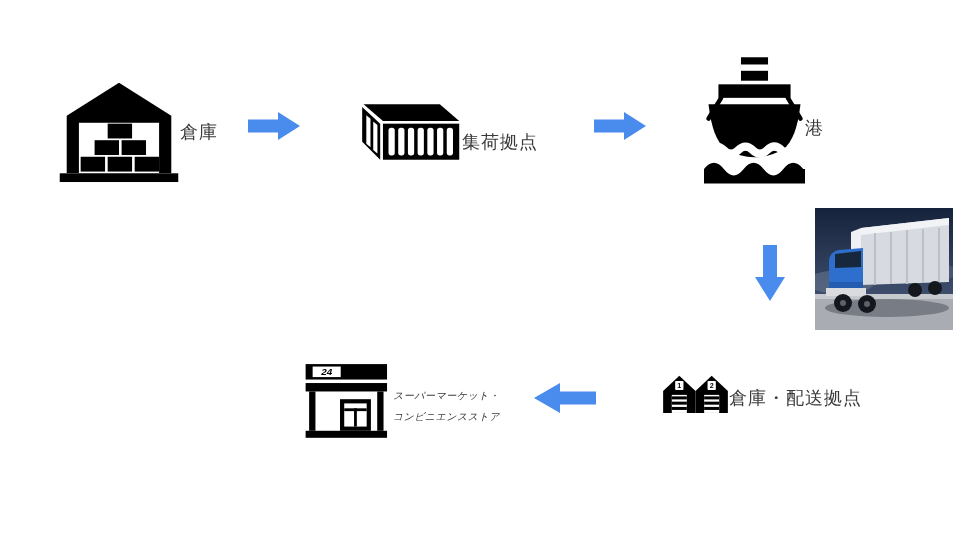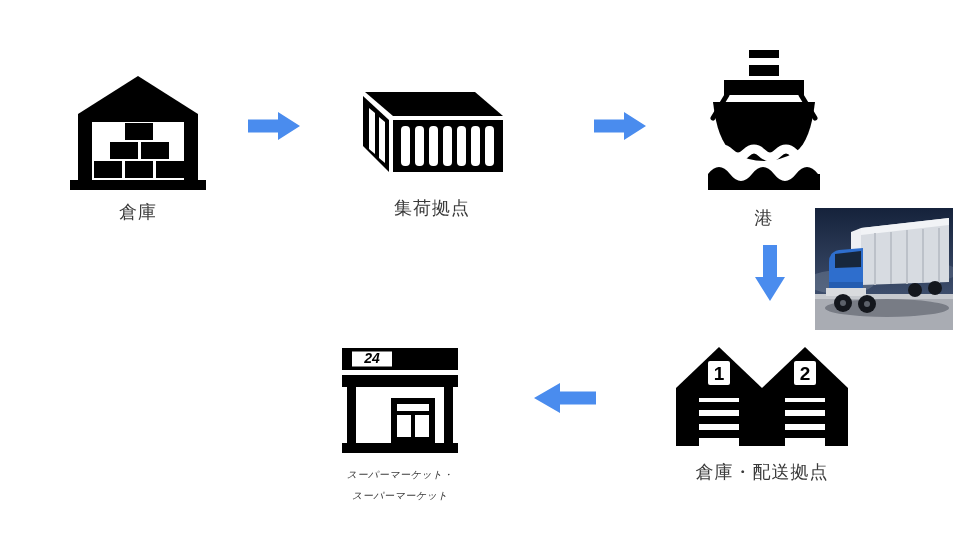--- a/index.html
+++ b/index.html
@@ -1,20 +1,20 @@
 <!DOCTYPE html>
 <html><head>
 <meta charset="utf-8">
 <style>
   html,body{margin:0;padding:0;background:#ffffff;}
   .canvas{
     position:relative;width:960px;height:540px;background:#ffffff;overflow:hidden;
     font-family:"Liberation Sans","DejaVu Sans",sans-serif;
   }
-  .node{position:absolute;display:flex;flex-direction:column;align-items:center;}
+  .node{position:absolute;display:flex;flex-direction:row;align-items:center;}
   .node .label{
     margin-top:8px;font-size:18px;color:#3a3a3a;letter-spacing:1px;white-space:nowrap;
     text-align:center;
   }
   .node .label.small{font-size:10px;line-height:21px;letter-spacing:0.5px;}
   .arrow{position:absolute;}
   svg text{font-family:"Liberation Sans","DejaVu Sans",sans-serif;font-weight:bold;}
 </style>
 </head>
 <body>
@@ -35,21 +35,21 @@
     </svg>
     <div class="label">倉庫</div>
   </div>
 
   <div class="arrow" style="left:248px;top:112px;">
     <svg width="52" height="28" viewBox="0 0 52 28">
       <polygon points="0,7.5 30,7.5 30,0 52,14 30,28 30,20.5 0,20.5" fill="#4a8cee"></polygon>
     </svg>
   </div>
 
-  <div class="node" style="left:342px;top:88px;width:180px;">
+  <div class="node" style="left:358px;top:88px;width:180px;">
     <svg width="150" height="88" viewBox="0 0 150 88">
       <polygon points="8,4 118,4 146,28 36,28" fill="#000"></polygon>
       <polygon points="6,8 32,32 32,84 6,58" fill="#000"></polygon>
       <polygon points="12,20 18,25 18,66 12,61" fill="#fff"></polygon>
       <polygon points="22,29 28,34 28,75 22,70" fill="#fff"></polygon>
       <rect x="36" y="32" width="110" height="52" fill="#000"></rect>
       <rect x="44" y="38" width="9" height="40" rx="4" fill="#fff"></rect>
       <rect x="58" y="38" width="9" height="40" rx="4" fill="#fff"></rect>
       <rect x="72" y="38" width="9" height="40" rx="4" fill="#fff"></rect>
       <rect x="86" y="38" width="9" height="40" rx="4" fill="#fff"></rect>
@@ -157,17 +157,17 @@
       <rect x="13" y="39" width="9" height="56" fill="#000"></rect>
       <rect x="110" y="39" width="9" height="56" fill="#000"></rect>
       <rect x="8" y="95" width="116" height="10" fill="#000"></rect>
       <rect x="57" y="50" width="44" height="45" fill="#000"></rect>
       <rect x="63" y="56" width="32" height="33" fill="#fff"></rect>
       <rect x="63" y="63" width="32" height="4" fill="#000"></rect>
       <rect x="77" y="63" width="4" height="26" fill="#000"></rect>
     </svg>
     <div class="label small" style="margin-top:8px;">
       <div>スーパーマーケット・</div>
-      <div>スーパーマーケット</div>
+      <div>コンビニエンスストア</div>
     </div>
   </div>
 
 </div>
 
 </body></html>

